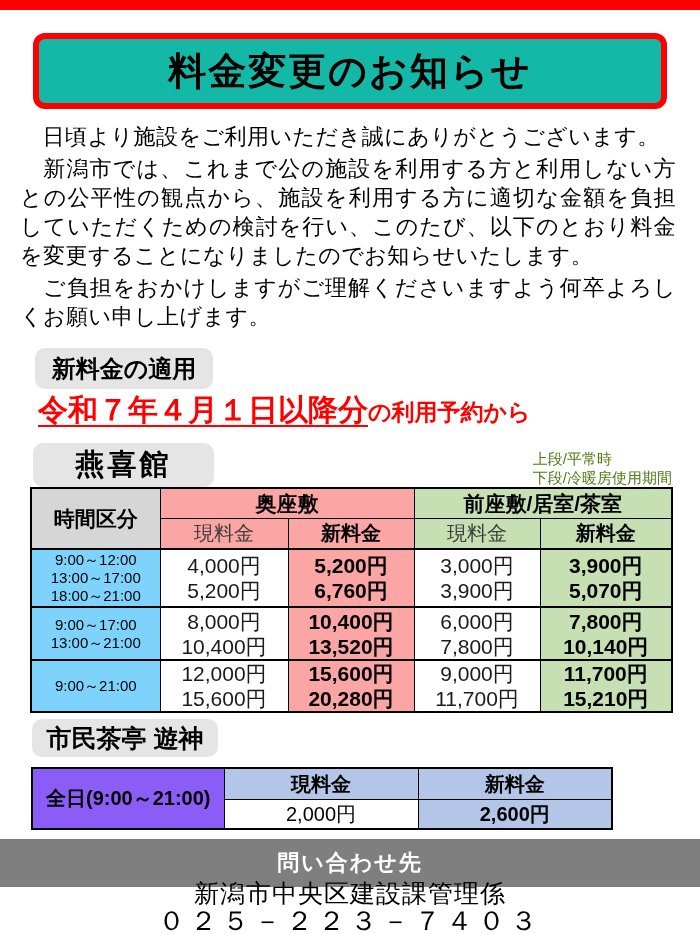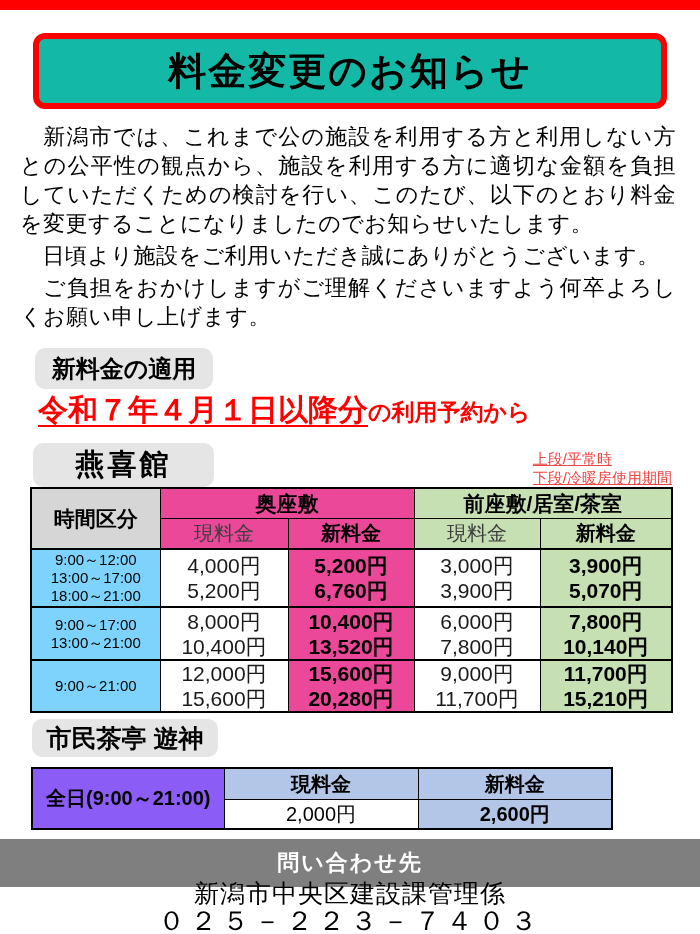--- a/index.html
+++ b/index.html
@@ -27,29 +27,29 @@
     font-weight:bold;display:flex;align-items:center;justify-content:center;
   }
   .new-fee-label{top:348px;left:35px;width:178px;height:41px;font-size:24px;}
   .enkikan-label{top:443px;left:33px;width:181px;height:44px;font-size:29px;letter-spacing:3px;}
   .yushin-label{top:719px;left:32px;width:186px;height:38px;font-size:25px;}
   .date-line{position:absolute;top:390px;left:38px;color:#ff0000;font-weight:bold;white-space:nowrap;}
   .date-line .big{font-size:30px;text-decoration:underline;text-underline-offset:5px;text-decoration-thickness:2px;}
   .date-line .rest{font-size:23px;}
   .notes{
     position:absolute;top:449px;right:28px;text-align:left;
-    font-size:15px;line-height:19px;color:#ef4444;text-decoration:underline;
+    font-size:15px;line-height:19px;color:#4d7c0f;
   }
   table{border-collapse:collapse;position:absolute;table-layout:fixed;}
   .t1{top:487px;left:30px;width:641px;border:2px solid #000;}
   .t1 td{border:1px solid #000;text-align:center;vertical-align:middle;padding:0;}
   .t1 tr.h1 td{height:29px;font-size:21px;font-weight:bold;}
   .t1 tr.h2 td{height:29px;font-size:20px;border-bottom:2px solid #000;}
   .t1 td.time-head{background:#d6d6d6;font-size:22px;font-weight:bold;border-bottom:2px solid #000;}
-  .t1 .oku{background:#ec4899;}
+  .t1 .oku{background:#fca5a5;}
   .t1 .mae{background:#c6e0b4;}
   .t1 .cur{color:#3d3d3d;font-weight:normal;}
   .t1 .new{font-weight:bold;color:#000;}
   .t1 tr.data td{border-bottom:2px solid #000;}
   .t1 td.time{font-size:15px;line-height:18px;white-space:pre-line;background:#7dd3fc;}
   .t1 td.fee{font-size:21px;line-height:25px;white-space:pre-line;}
   .t1 td.fee.plain{background:#fff;color:#1a1a1a;font-weight:normal;border-radius:11px;}
   .t1 tr.r1 td{height:56px;}
   .t1 tr.r2 td{height:51px;}
   .t1 tr.r3 td{height:46px;}
@@ -70,22 +70,22 @@
 </head>
 <body>
 
 <div class="top-strip"></div>
 
 <div class="banner">
   <span class="title">料金変更のお知らせ</span>
 </div>
 
 <div class="paras">
+  <p>　日頃より施設をご利用いただき誠にありがとうございます。</p>
   <p>　新潟市では、これまで公の施設を利用する方と利用しない方との公平性の観点から、施設を利用する方に適切な金額を負担していただくための検討を行い、このたび、以下のとおり料金を変更することになりましたのでお知らせいたします。</p>
-  <p>　日頃より施設をご利用いただき誠にありがとうございます。</p>
   <p class="last">　ご負担をおかけしますがご理解くださいますよう何卒よろしくお願い申し上げます。</p>
 </div>
 
 <div class="sec-label new-fee-label">新料金の適用</div>
 
 <div class="date-line">
   <span class="big">令和７年４月１日以降分</span><span class="rest">の利用予約から</span>
 </div>
 
 <div class="sec-label enkikan-label">燕喜館</div>

